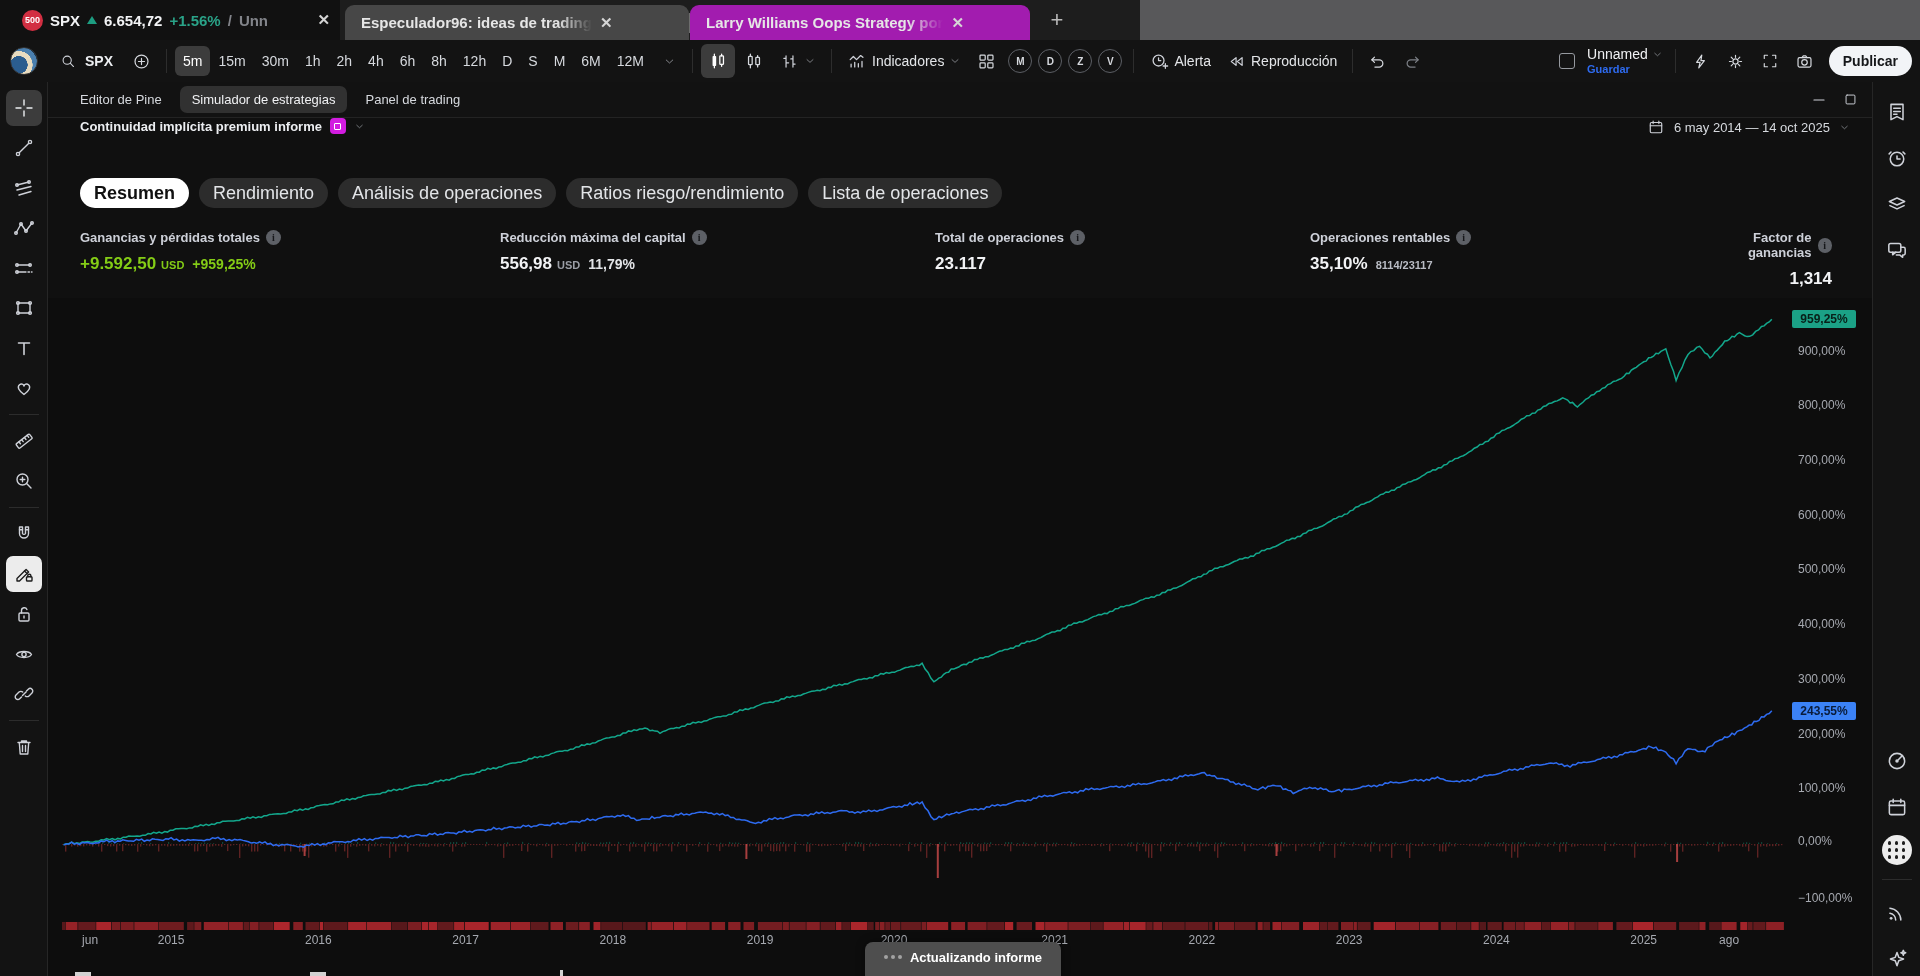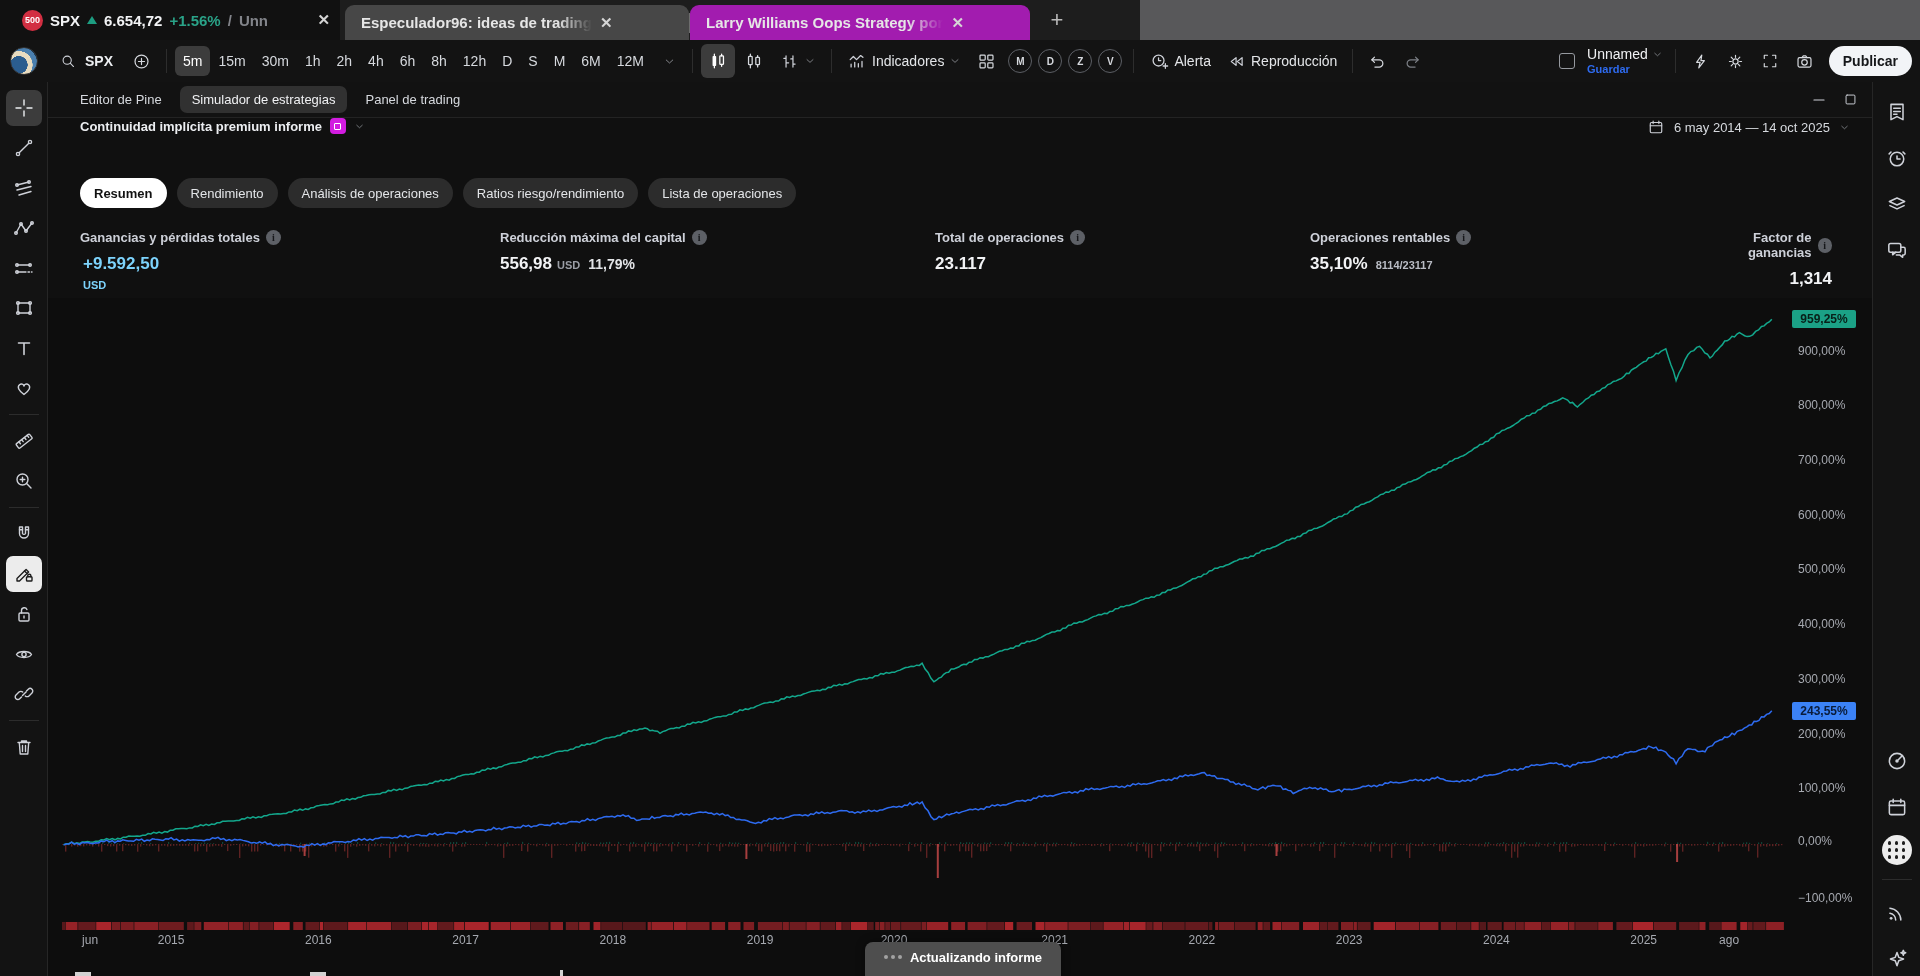--- a/index.html
+++ b/index.html
@@ -65,33 +65,33 @@
   .phead{height:36px;display:flex;align-items:center;padding:0 14px 0 20px;border-bottom:1px solid #232323;background:#121212;}
   .ptab{font-size:13px;color:#d6d9de;padding:6px 12px;border-radius:7px;margin-right:6px;}
   .ptab.sel{background:#313131;color:#f0f1f3;}
   .phead-right{margin-left:auto;display:flex;align-items:center;gap:16px;color:#b9bcc4;}
   .trow{height:40px;display:flex;align-items:flex-start;padding:0 22px 0 32px;}
   .stitle{font-size:13px;font-weight:bold;color:#eceef1;display:flex;align-items:center;gap:8px;}
   .magicon{width:16px;height:16px;border-radius:4px;background:#d21ce0;display:flex;align-items:center;justify-content:center;}
   .magicon i{width:7px;height:7px;border:1.4px solid #fff;border-radius:1px;display:block;}
   .daterange{margin-left:auto;display:flex;align-items:center;gap:9px;font-size:13px;color:#d6d9de;}
   .pills{height:58px;display:flex;align-items:center;gap:10px;padding:12px 0 0 32px;}
-  .pill{height:30px;padding:4px 14px;border-radius:15px;background:#2c2c2c;color:#e3e5e8;font-size:13px;display:inline-flex;align-items:center;white-space:nowrap;}
+  .pill{height:30px;padding:4px 14px;border-radius:15px;background:#2c2c2c;color:#e3e5e8;font-size:18px;display:inline-flex;align-items:center;white-space:nowrap;}
   .pill.sel{background:#fff;color:#111;font-weight:bold;}
   .stats{height:82px;display:grid;grid-template-columns:420px 435px 375px 380px 1fr;padding:14px 40px 0 32px;}
   .stat .slabel{font-size:13px;font-weight:bold;color:#cdd0d8;display:flex;align-items:center;gap:6px;}
   .stat:last-child{text-align:right;}
   .stat:last-child .slabel{justify-content:flex-start;}
   .infoi{width:15px;height:15px;border-radius:50%;background:#5d6066;color:#16171a;font-size:10px;font-weight:bold;font-family:"Liberation Serif",serif;display:inline-flex;align-items:center;justify-content:center;}
   .sval{margin-top:9px;font-size:17px;font-weight:bold;color:#f2f3f5;display:flex;align-items:baseline;gap:5px;}
   .stat:last-child .sval{justify-content:flex-end;}
   .sval .unit{font-size:11px;font-weight:bold;color:#9b9ea6;}
   .sval .extra{font-size:14px;font-weight:bold;color:#e3e5e8;margin-left:3px;}
   .sval .extra.small{font-size:11px;color:#b9bcc4;}
-  .stat.pos .sval,.stat.pos .unit,.stat.pos .extra{color:#7dd3fc;flex-direction:column;}
+  .stat.pos .sval,.stat.pos .unit,.stat.pos .extra{color:#84cc16;}
   
   .chart-area{position:relative;flex:1;background:#0d0d0d;overflow:hidden;}
   .plot{position:absolute;left:0;top:0;}
   .y-axis{position:absolute;top:0;right:0;width:84px;bottom:56px;}
   .ylab{position:absolute;left:10px;font-size:12px;color:#a6a9b0;}
   .badge{position:absolute;left:4px;width:64px;height:18px;border-radius:2px;font-size:12px;font-weight:bold;display:flex;align-items:center;justify-content:center;}
   .x-axis{position:absolute;left:0;right:84px;bottom:0;height:56px;}
   .xlab{position:absolute;top:13px;font-size:12px;color:#a6a9b0;transform:translateX(-50%);}
   .stripsvg{position:absolute;left:14px;top:2px;}
   .cut{position:absolute;background:#e8e8e8;opacity:.9;}

